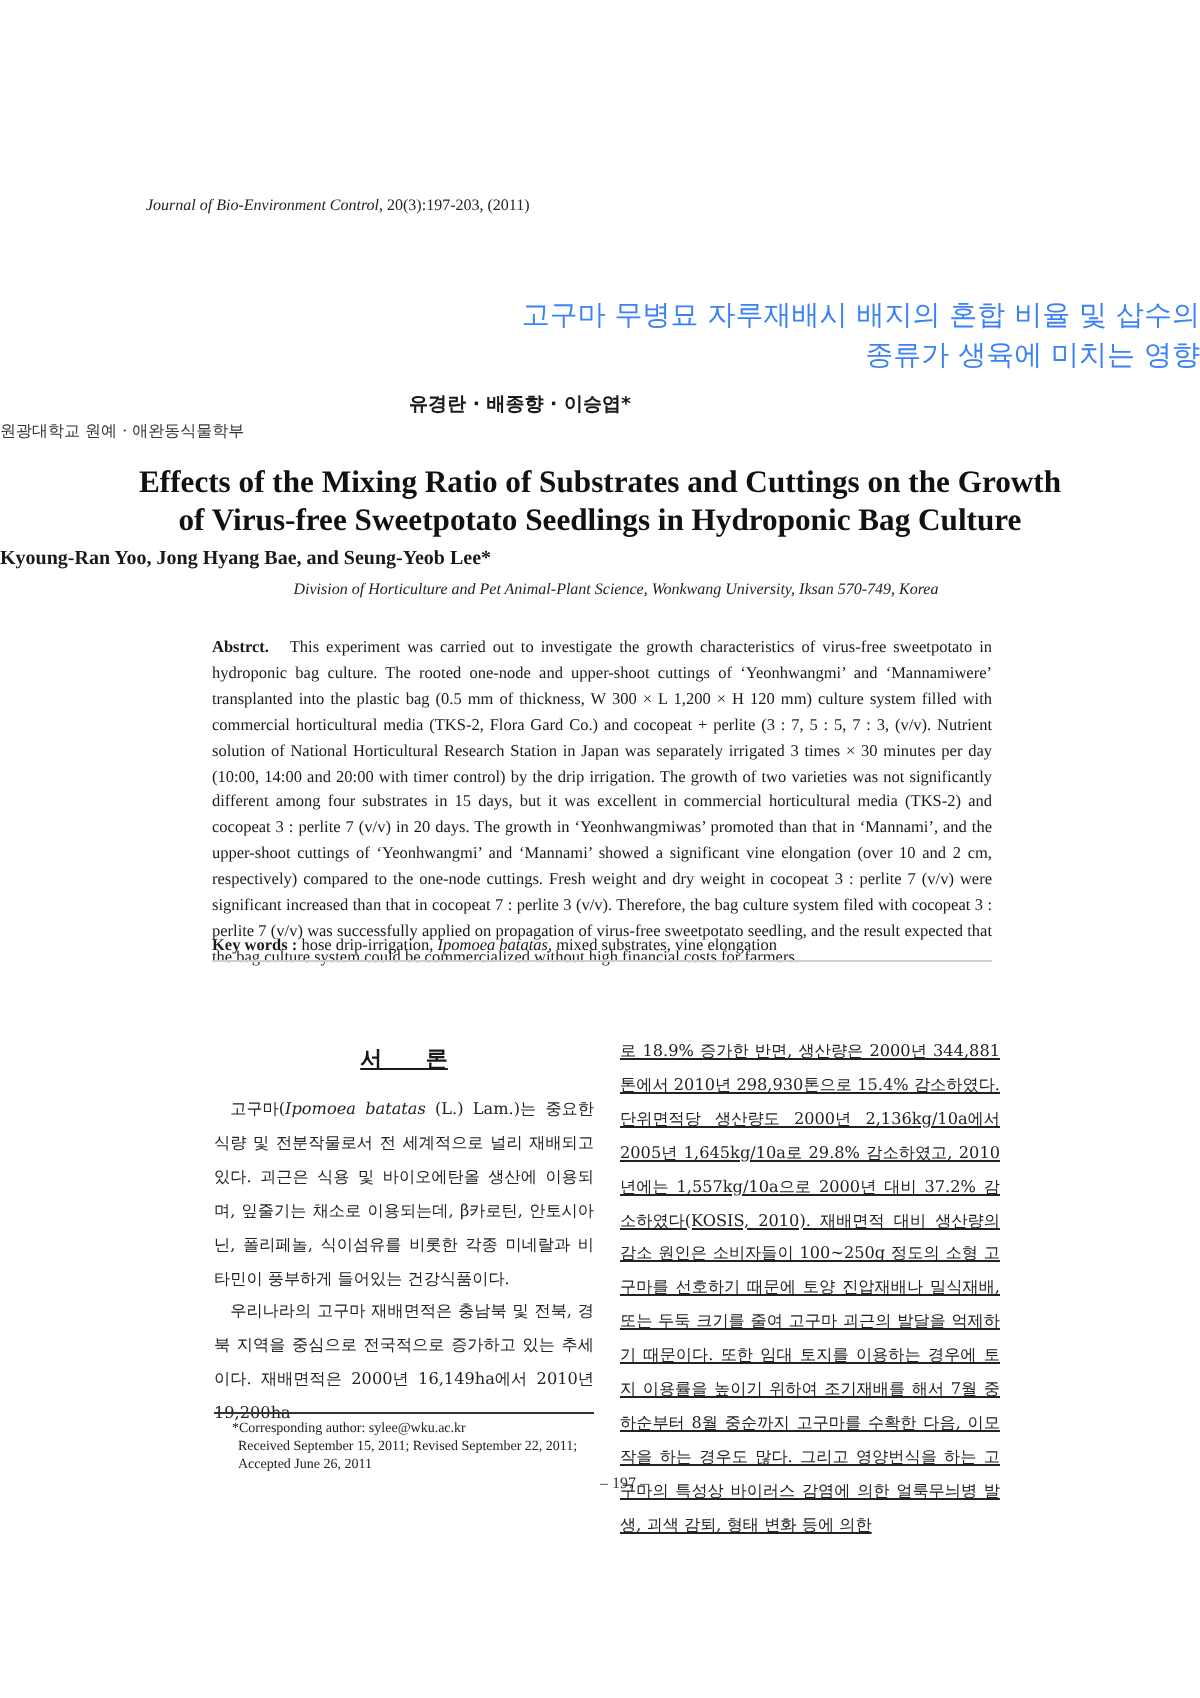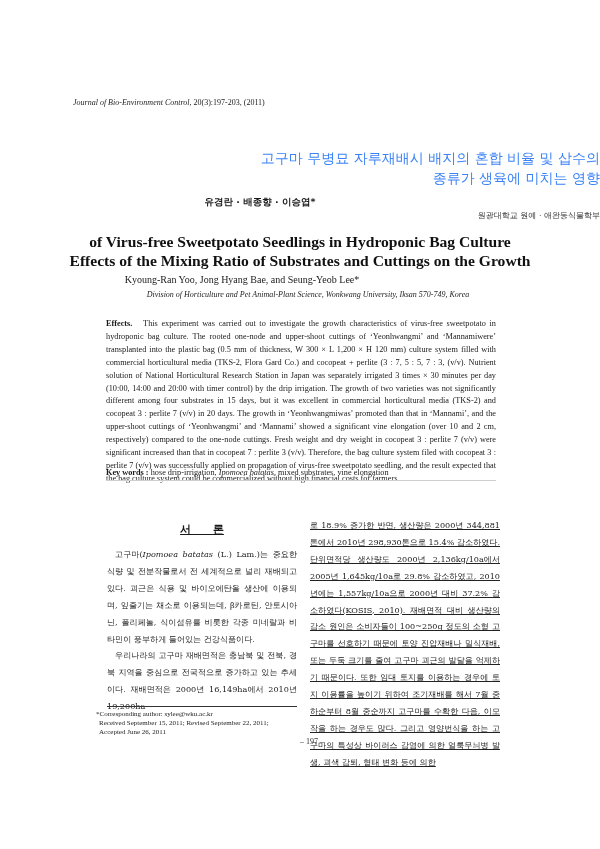--- a/index.html
+++ b/index.html
@@ -5,65 +5,65 @@
   html, body { margin: 0; padding: 0; background: #ffffff; }
   body { width: 600px; height: 849px; position: relative; overflow: hidden;
          font-family: "Liberation Serif", serif; color: #1a1a1a; }
   .abs { position: absolute; }
   .journal { left: 73px; top: 98px; font-size: 8px; font-style: italic; color: #222; }
   .journal .norm { font-style: normal; }
   .kr-title { left: 0; width: 600px; top: 148px; text-align: right;
               font-family: "DejaVu Sans", sans-serif; font-size: 14px; line-height: 20px; color: #3b82f6; }
   .kr-authors { left: 0; width: 520px; top: 196px; text-align: center;
                 font-family: "DejaVu Sans", sans-serif; font-size: 9.5px; font-weight: bold; }
-  .kr-affil { left: 0; width: 600px; top: 210px; text-align: right;
+  .kr-affil { left: 0; width: 600px; top: 210px; text-align: left;
               font-family: "DejaVu Serif", serif; font-size: 8px; color: #333; }
   .en-title { left: 0; width: 600px; top: 232px; text-align: center;
               font-size: 15.6px; font-weight: bold; line-height: 19px; color: #111; }
-  .en-authors { left: 0; width: 484px; top: 274px; text-align: center; font-size: 10px; font-weight: normal; }
+  .en-authors { left: 0; width: 484px; top: 274px; font-size: 10px; font-weight: bold; }
   .en-affil { left: 16px; width: 584px; top: 290px; text-align: center; font-size: 8px; font-style: italic; color: #222; }
   .abstract { left: 106px; width: 390px; top: 318px; font-size: 8.25px; line-height: 12.9px; text-align: justify; }
   .abstract .lbl { font-weight: bold; }
   .rule { left: 106px; width: 390px; top: 480px; height: 1px; background: #cfcfcf; }
   .keywords { left: 106px; top: 468px; font-size: 8.25px; }
   .keywords .lbl { font-weight: bold; }
   .section-title { left: 107px; width: 190px; top: 522px; text-align: center;
                    font-family: "DejaVu Serif", serif; font-size: 11px; font-weight: bold; word-spacing: 18px; text-decoration: underline; }
   .col { font-family: "DejaVu Serif", serif; font-size: 8.1px; line-height: 16.9px; text-align: justify; color: #222; }
   .col-left { left: 107px; width: 190px; top: 546px; }
   .col-right { left: 310px; width: 190px; top: 517px; }
   .col p { margin: 0; text-indent: 1em; }
   .col p.noindent { text-indent: 0; text-decoration: underline; }
   .foot-rule { left: 107px; width: 190px; top: 706px; height: 1px; background: #333; }
-  .footnote { left: 96px; top: 710px; font-size: 7px; line-height: 9px; color: #222; }
+  .footnote { left: 116px; top: 710px; font-size: 7px; line-height: 9px; color: #222; }
   .pagenum { left: 0; width: 600px; top: 737px; text-align: center; font-size: 8px; color: #333; padding-left: 12px; }
 </style>
 </head>
 <body>
 
 <div class="abs journal">
   <span>Journal of Bio-Environment Control</span><span class="norm">, 20(3):197-203, (2011)</span>
 </div>
 
 <div class="abs kr-title">
   <div>고구마 무병묘 자루재배시 배지의 혼합 비율 및 삽수의</div>
   <div>종류가 생육에 미치는 영향</div>
 </div>
 <div class="abs kr-authors">유경란 · 배종향 · 이승엽*</div>
 <div class="abs kr-affil">원광대학교 원예 · 애완동식물학부</div>
 
 <div class="abs en-title">
+  <div>Effects of the Mixing Ratio of Substrates and Cuttings on the Growth</div>
   <div>of Virus-free Sweetpotato Seedlings in Hydroponic Bag Culture</div>
-  <div>Effects of the Mixing Ratio of Substrates and Cuttings on the Growth</div>
 </div>
 <div class="abs en-authors">Kyoung-Ran Yoo, Jong Hyang Bae, and Seung-Yeob Lee*</div>
 <div class="abs en-affil">Division of Horticulture and Pet Animal-Plant Science, Wonkwang University, Iksan 570-749, Korea</div>
 
 <div class="abs abstract">
-  <span class="lbl">Effects.</span>&nbsp;&nbsp;
+  <span class="lbl">Abstrct.</span>&nbsp;&nbsp;
   <span>This experiment was carried out to investigate the growth characteristics of virus-free sweetpotato in hydroponic bag culture. The rooted one-node and upper-shoot cuttings of ‘Yeonhwangmi’ and ‘Mannamiwere’ transplanted into the plastic bag (0.5 mm of thickness, W 300 × L 1,200 × H 120 mm) culture system filled with commercial horticultural media (TKS-2, Flora Gard Co.) and cocopeat + perlite (3 : 7, 5 : 5, 7 : 3, (v/v). Nutrient solution of National Horticultural Research Station in Japan was separately irrigated 3 times × 30 minutes per day (10:00, 14:00 and 20:00 with timer control) by the drip irrigation. The growth of two varieties was not significantly different among four substrates in 15 days, but it was excellent in commercial horticultural media (TKS-2) and cocopeat 3 : perlite 7 (v/v) in 20 days. The growth in ‘Yeonhwangmiwas’ promoted than that in ‘Mannami’, and the upper-shoot cuttings of ‘Yeonhwangmi’ and ‘Mannami’ showed a significant vine elongation (over 10 and 2 cm, respectively) compared to the one-node cuttings. Fresh weight and dry weight in cocopeat 3 : perlite 7 (v/v) were significant increased than that in cocopeat 7 : perlite 3 (v/v). Therefore, the bag culture system filed with cocopeat 3 : perlite 7 (v/v) was successfully applied on propagation of virus-free sweetpotato seedling, and the result expected that the bag culture system could be commercialized without high financial costs for farmers.</span>
 </div>
 
 <div class="abs rule"></div>
 
 <div class="abs keywords">
   <span class="lbl">Key words :</span><span> hose drip-irrigation, </span><i>Ipomoea batatas</i><span>, mixed substrates, vine elongation</span>
 </div>
 
 <div class="abs section-title">서 론</div>

